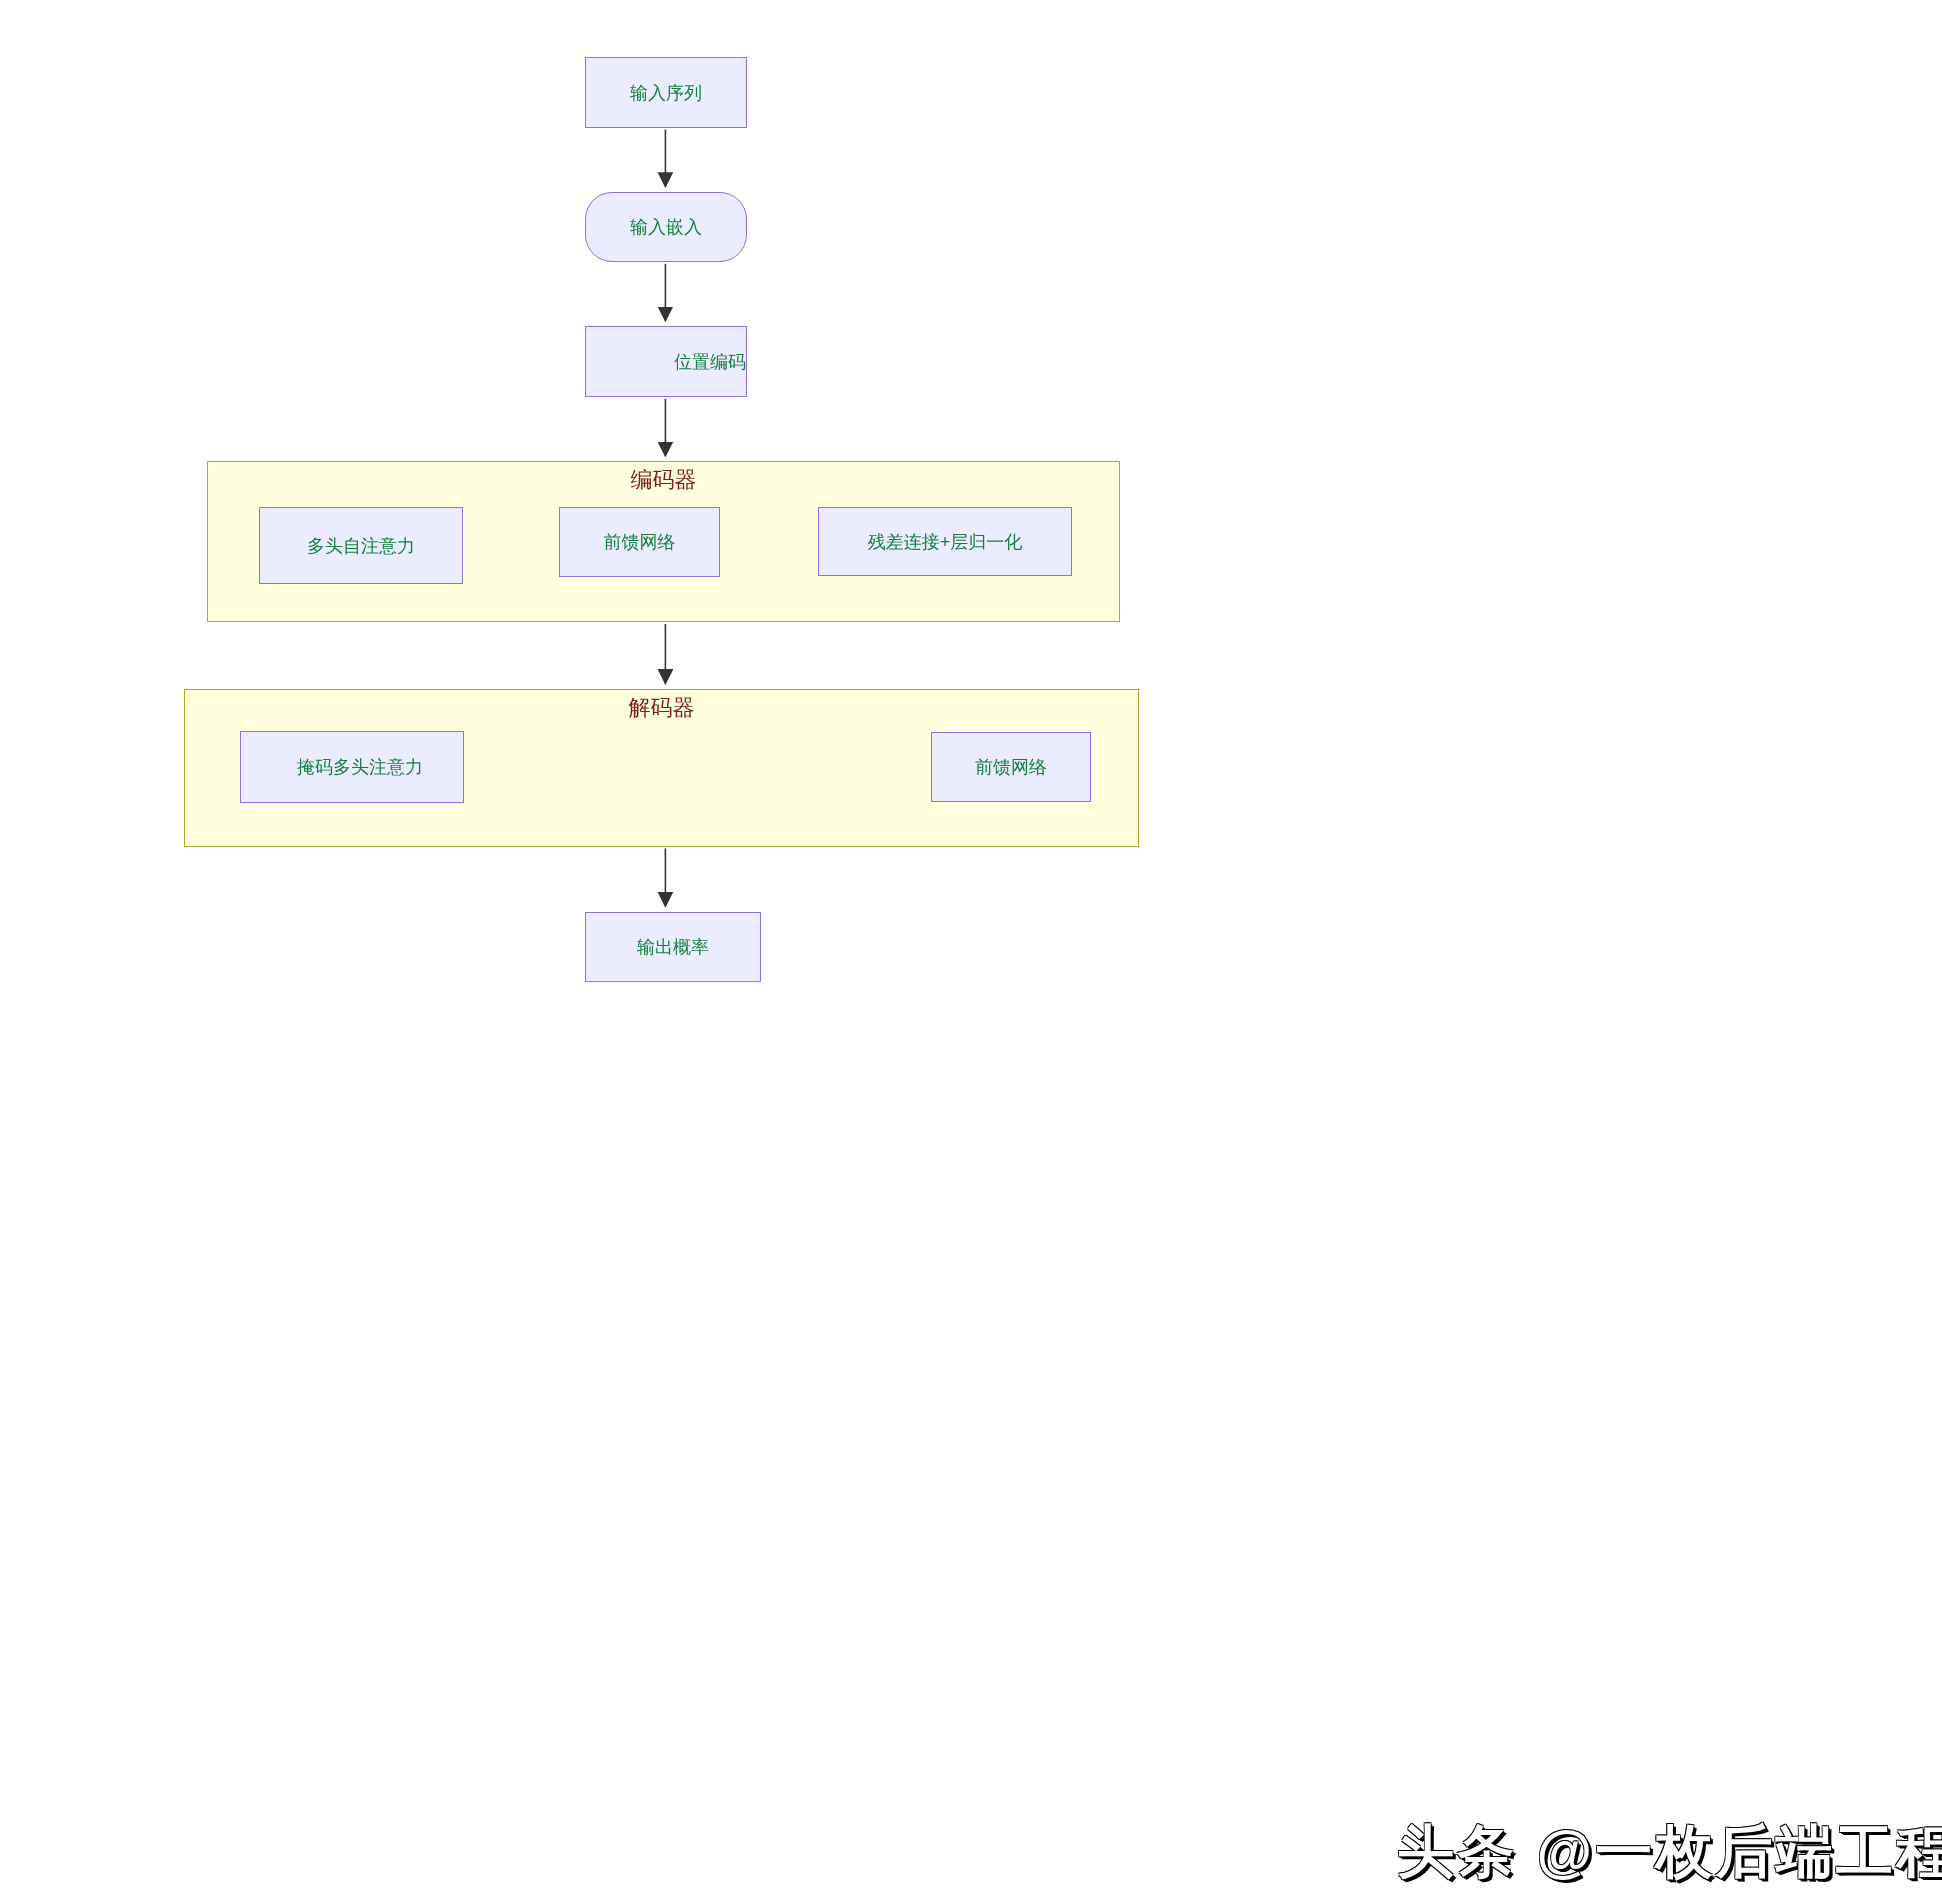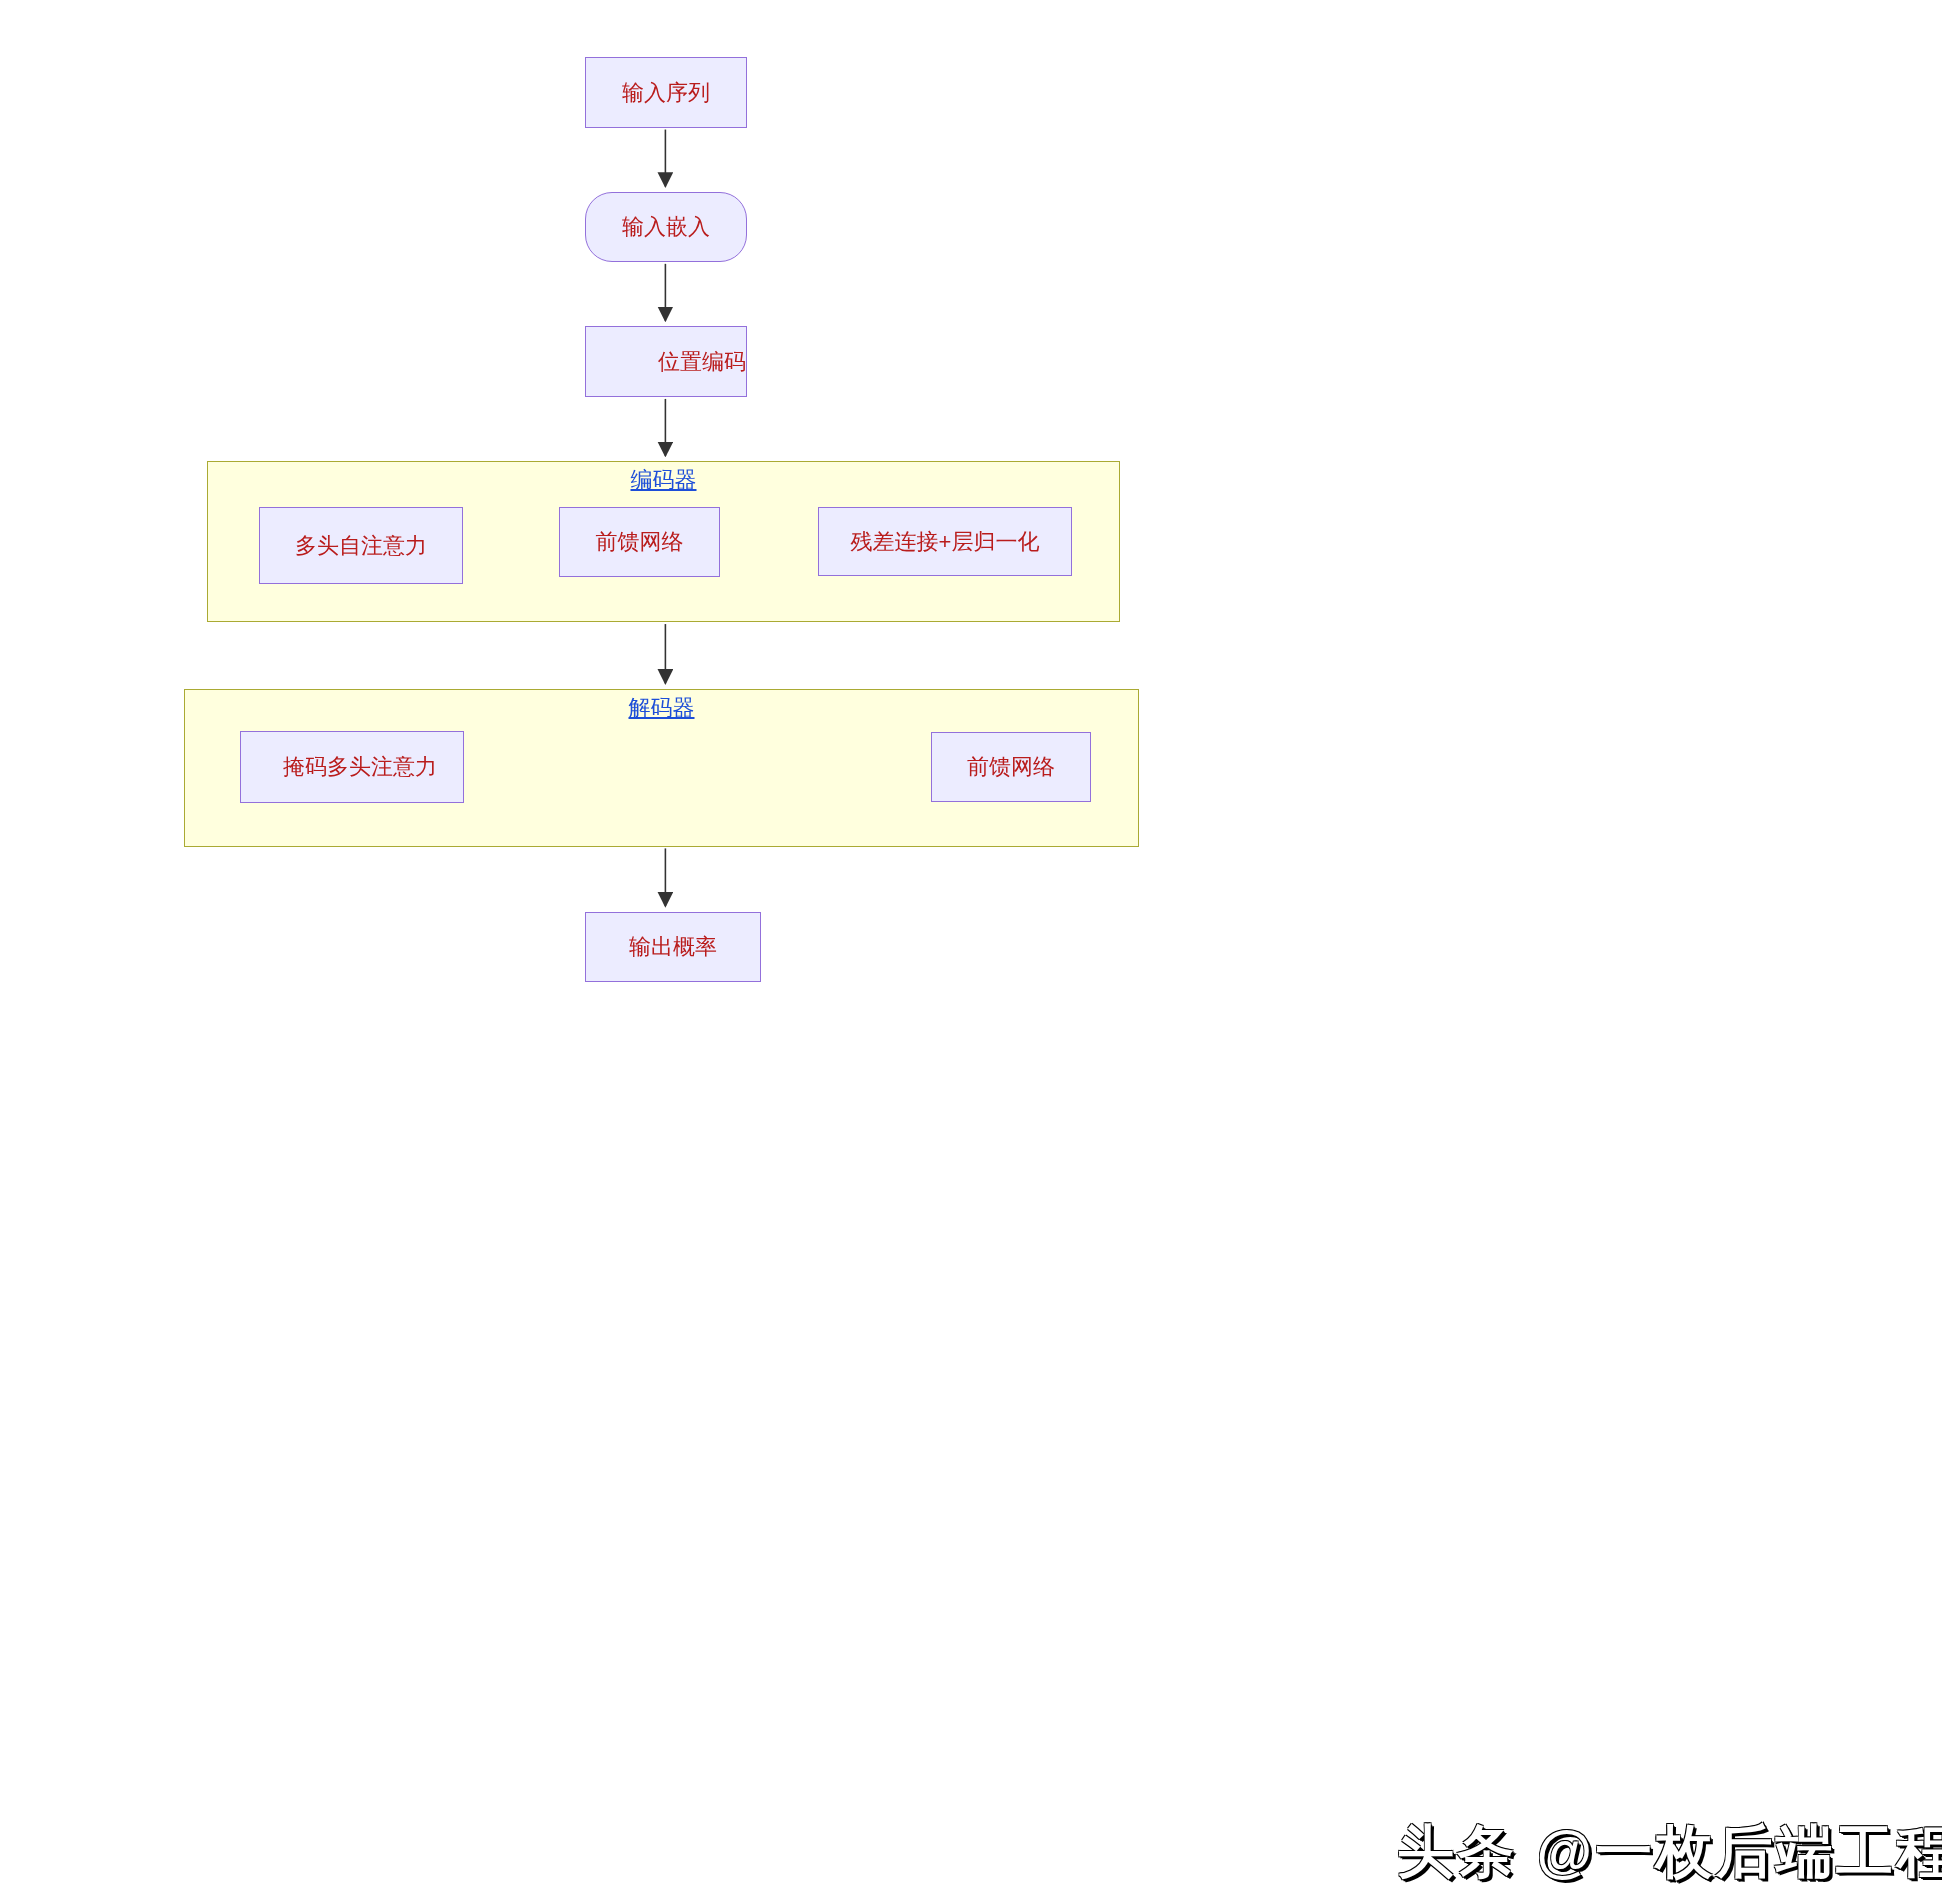--- a/index.html
+++ b/index.html
@@ -20,43 +20,42 @@
     left: 0; top: 0;
     width: 1943px;
     height: 1903px;
     pointer-events: none;
   }
   .node {
     position: absolute;
     box-sizing: border-box;
     background: #ECECFF;
     border: 1.6px solid #9370DB;
-    color: #b91c1c;
-    font-size: 22px;
+    color: #15803d;
+    font-size: 18px;
     display: flex;
     align-items: center;
     justify-content: center;
     text-align: center;
     white-space: nowrap;
   }
   .cluster {
     position: absolute;
     box-sizing: border-box;
     background: #FFFFDE;
     border: 1.6px solid #AAAA33;
   }
   .cluster-label {
     position: absolute;
     top: 3.2px;
     left: 0;
     width: 100%;
     text-align: center;
-    color: #1d4ed8;
+    color: #7f1d1d;
     font-size: 22px;
-    text-decoration: underline;
   }
   
   .n-input-sequence      { left: 585px;  top: 57px;   width: 162px; height: 71px; }
   .n-input-embedding     { left: 585px;  top: 192px;  width: 162px; height: 70px; border-radius: 27px; }
   .n-positional-encoding { left: 585px;  top: 326px;  width: 162px; height: 71px; justify-content: flex-end; }
   .c-encoder             { left: 207px;  top: 461px;  width: 913px; height: 161px; }
   .n-mhsa                { left: 259px;  top: 507px;  width: 204px; height: 77px; }
   .n-ffn-enc             { left: 559px;  top: 507px;  width: 161px; height: 70px; }
   .n-residual-ln         { left: 818px; top: 507px;  width: 254px; height: 69px; }
   .c-decoder             { left: 184px;  top: 689px;  width: 955px; height: 158px; }

